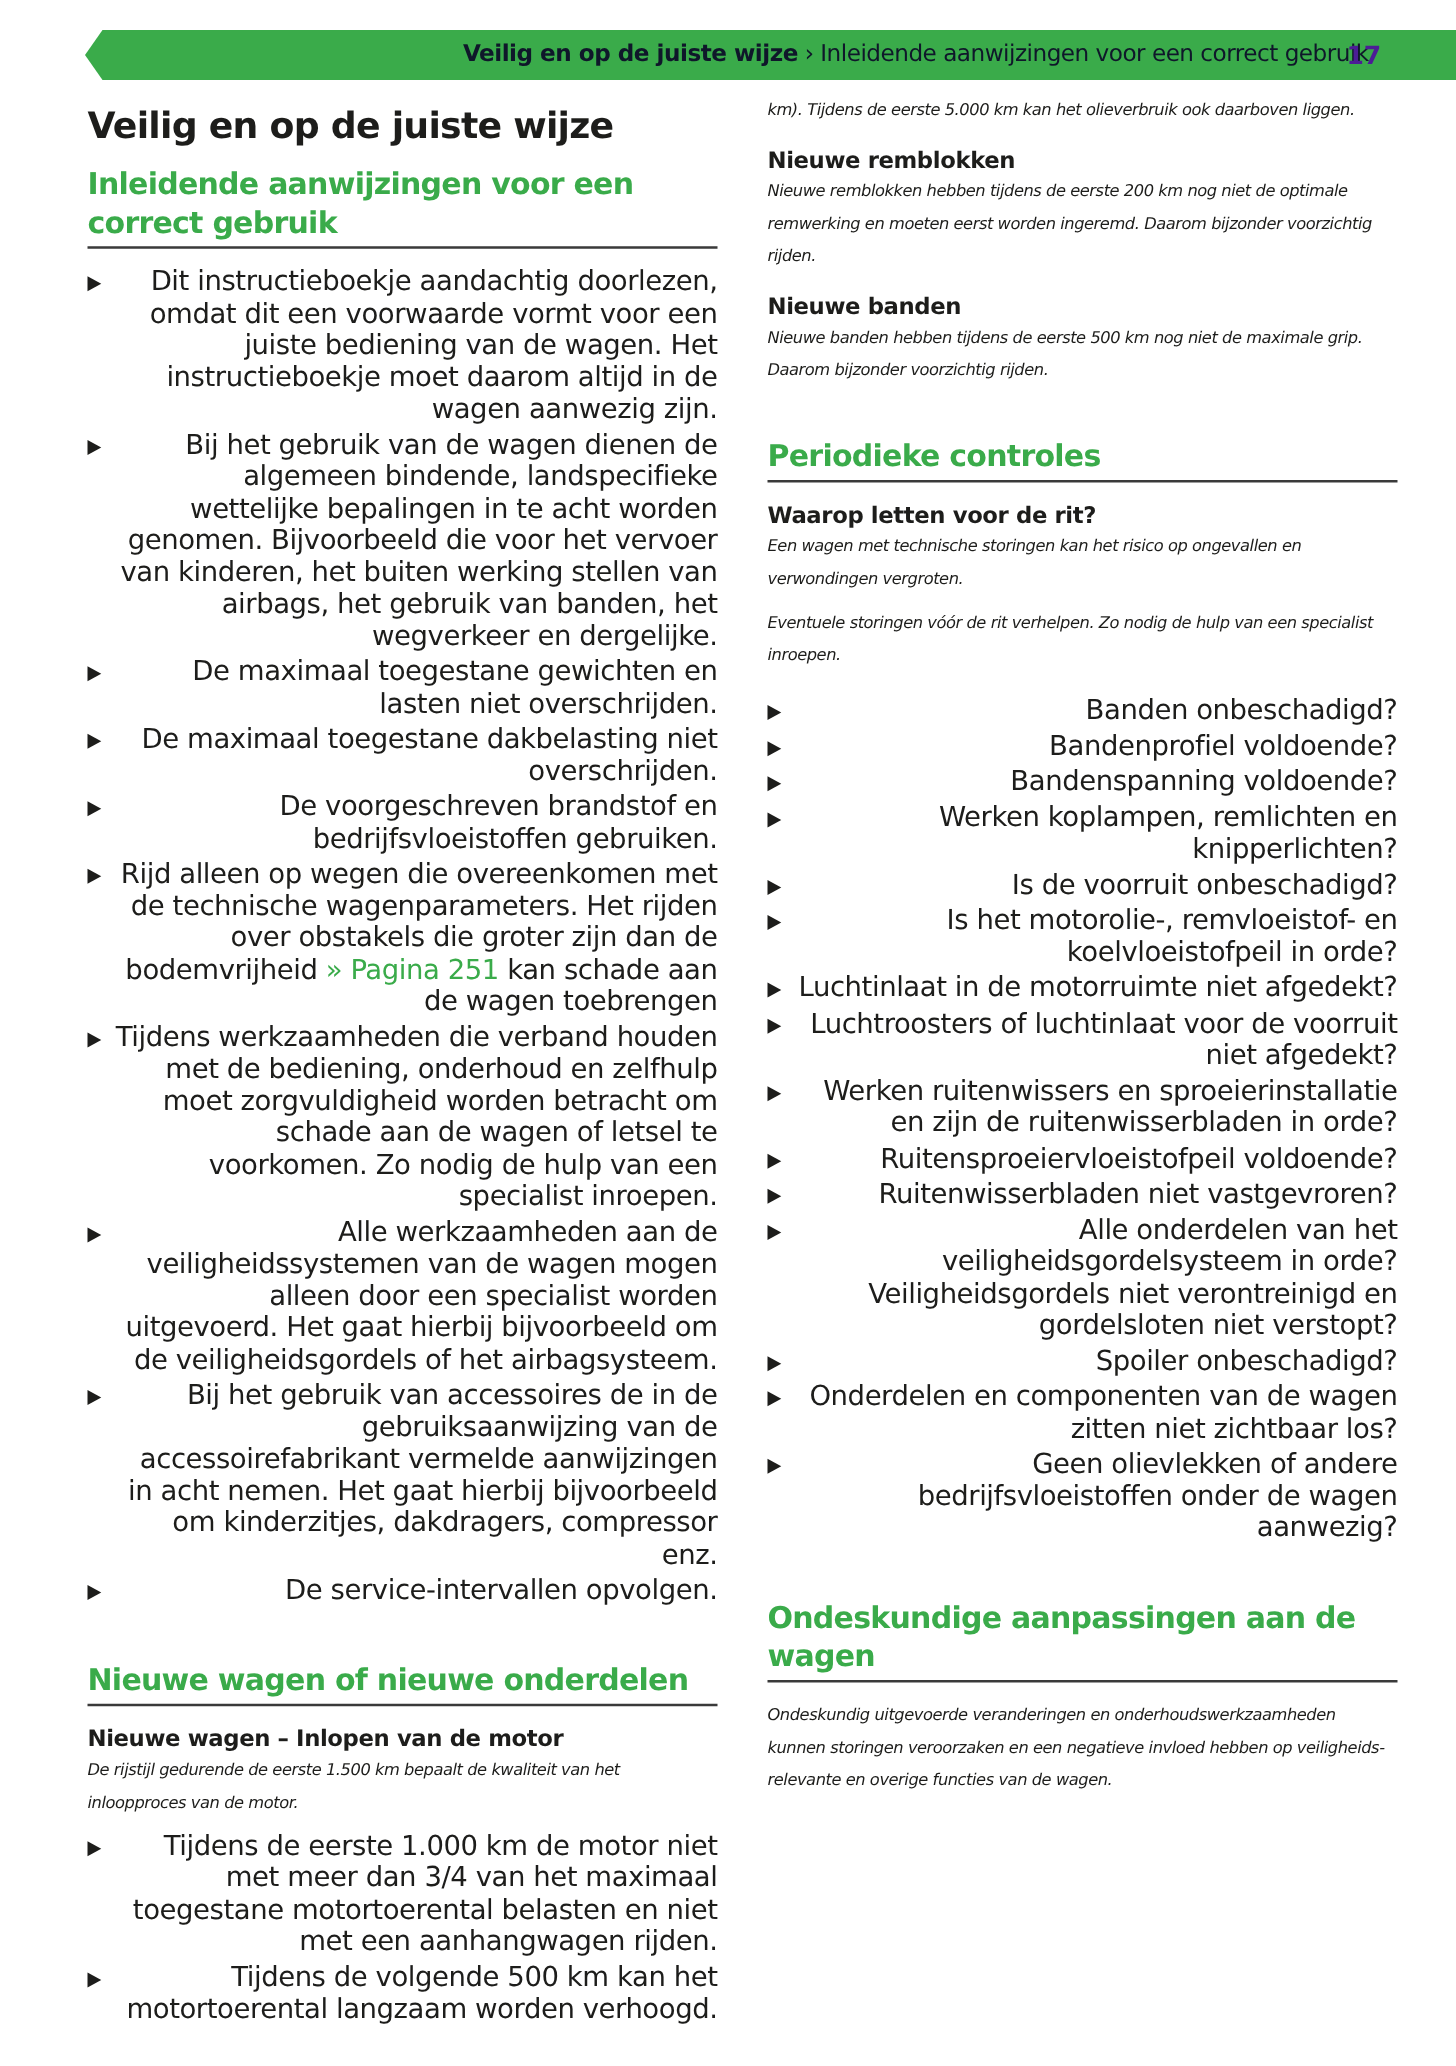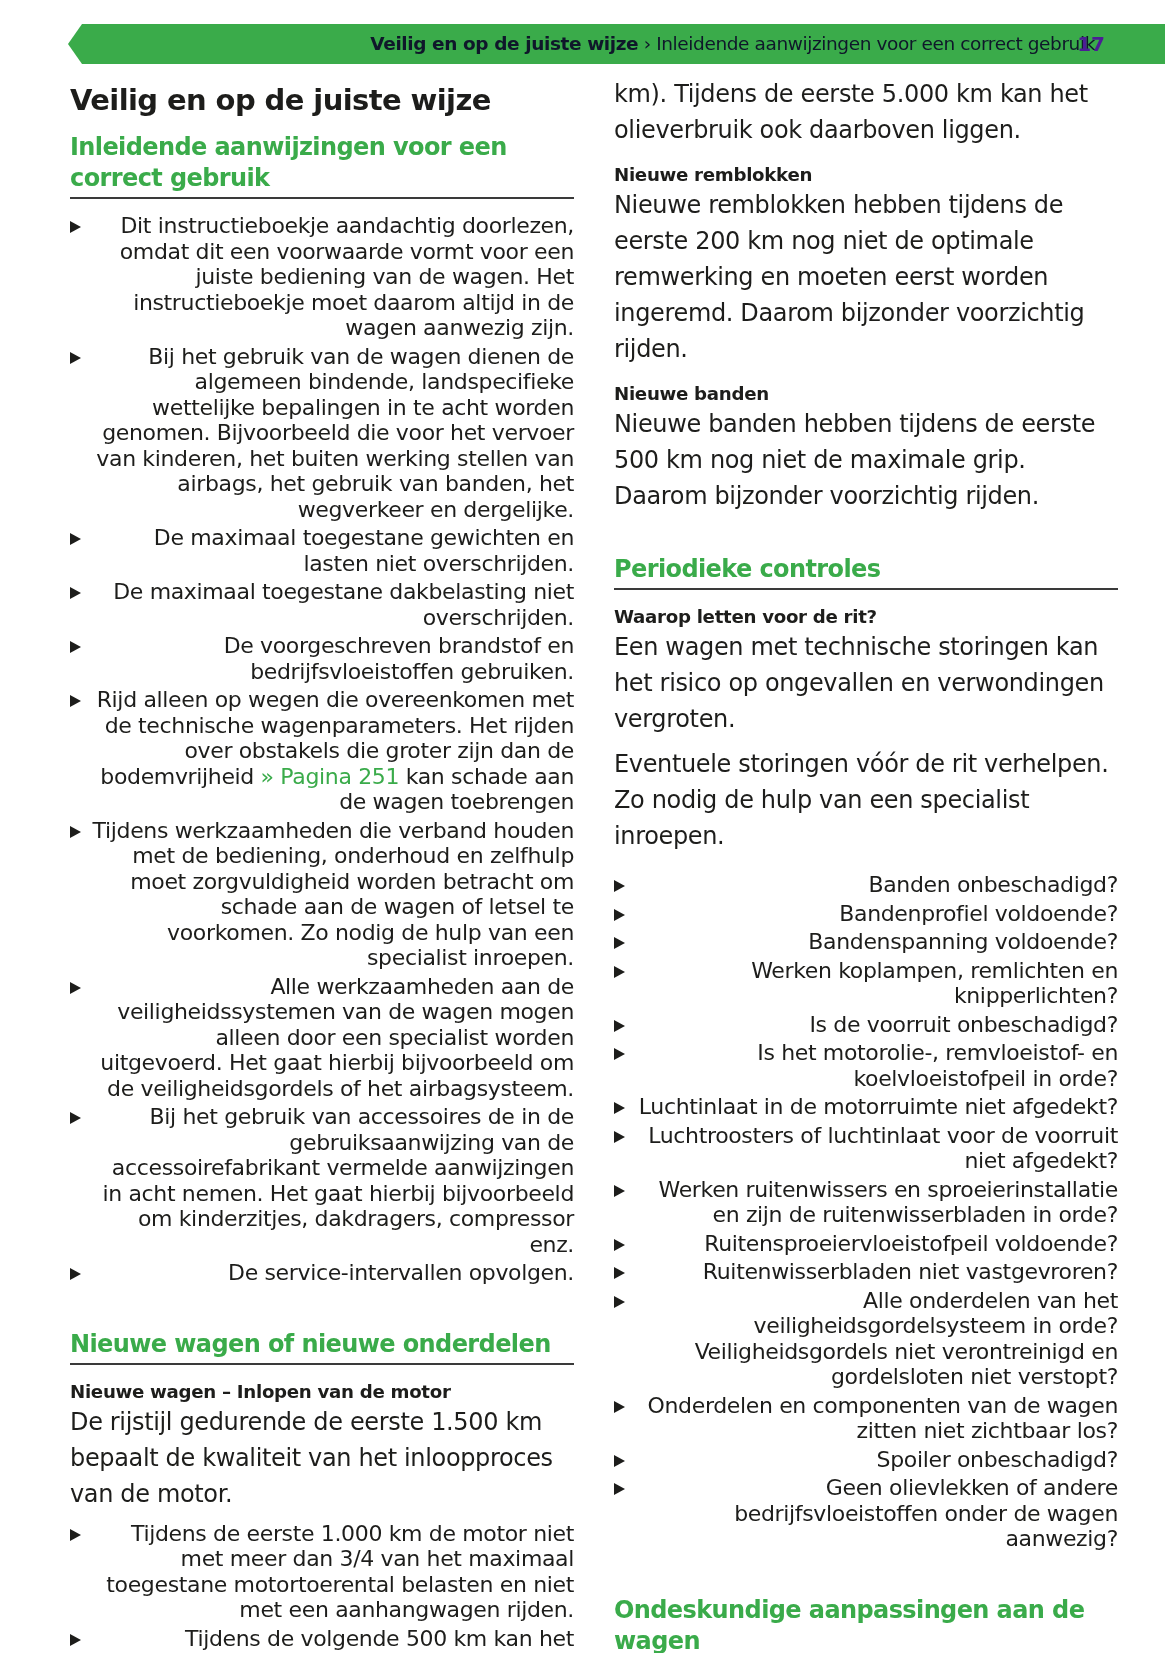--- a/index.html
+++ b/index.html
@@ -28,21 +28,21 @@
   h1 {
     margin: 6px 0 14px 0; font-size: 29px; font-weight: bold; color: #1d1d1b;
     letter-spacing: -0.6px; line-height: 36px;
   }
   h2 {
     margin: 0; font-size: 24px; font-weight: bold; color: #3aab4a;
     line-height: 31px; letter-spacing: -0.6px;
     padding-bottom: 3px; border-bottom: 2px solid #3a3a3a;
   }
   h3 { margin: 0; font-size: 18.2px; font-weight: bold; line-height: 25px; letter-spacing: -0.3px; }
-  p { margin: 0; font-size: 24px; line-height: 36px; letter-spacing: -0.35px; }
+  p { margin: 0; font-size: 13px; line-height: 26px; letter-spacing: -0.35px; font-style: italic; }
   ul { list-style: none; margin: 0; padding: 0; }
   li {
     position: relative; padding-left: 18px; font-size: 22px; line-height: 25.5px;
     letter-spacing: -0.35px; margin-bottom: 3px; text-align: right;
   }
   li .arrow {
     position: absolute; left: 0; top: 8px; width: 0; height: 0;
     border-top: 6px solid transparent; border-bottom: 6px solid transparent;
     border-left: 11px solid #1d1d1b;
   }
@@ -118,22 +118,22 @@
     <li><span class="arrow"></span><span>Bandenspanning voldoende?</span></li>
     <li><span class="arrow"></span><span>Werken koplampen, remlichten en knipperlichten?</span></li>
     <li><span class="arrow"></span><span>Is de voorruit onbeschadigd?</span></li>
     <li><span class="arrow"></span><span>Is het motorolie-, remvloeistof- en koelvloeistof­peil in orde?</span></li>
     <li><span class="arrow"></span><span>Luchtinlaat in de motorruimte niet afgedekt?</span></li>
     <li><span class="arrow"></span><span>Luchtroosters of luchtinlaat voor de voorruit niet afgedekt?</span></li>
     <li><span class="arrow"></span><span>Werken ruitenwissers en sproeierinstallatie en zijn de ruitenwisserbladen in orde?</span></li>
     <li><span class="arrow"></span><span>Ruitensproeiervloeistofpeil voldoende?</span></li>
     <li><span class="arrow"></span><span>Ruitenwisserbladen niet vastgevroren?</span></li>
     <li><span class="arrow"></span><span>Alle onderdelen van het veiligheidsgordelsysteem in orde? Veiligheidsgordels niet verontreinigd en gordelsloten niet verstopt?</span></li>
+    <li><span class="arrow"></span><span>Spoiler onbeschadigd?</span></li>
     <li><span class="arrow"></span><span>Onderdelen en componenten van de wagen zitten niet zichtbaar los?</span></li>
-    <li><span class="arrow"></span><span>Spoiler onbeschadigd?</span></li>
     <li><span class="arrow"></span><span>Geen olievlekken of andere bedrijfsvloeistoffen on­der de wagen aanwezig?</span></li>
   </ul>
 
   <div class="gap-l"></div>
   <h2>Ondeskundige aanpassingen aan de wagen</h2>
   <div class="gap-m"></div>
   <p>Ondeskundig uitgevoerde veranderingen en onder­houdswerkzaamheden kunnen storingen veroorza­ken en een negatieve invloed hebben op veiligheids­relevante en overige functies van de wagen.</p>
 </div>
 
 </body></html>

